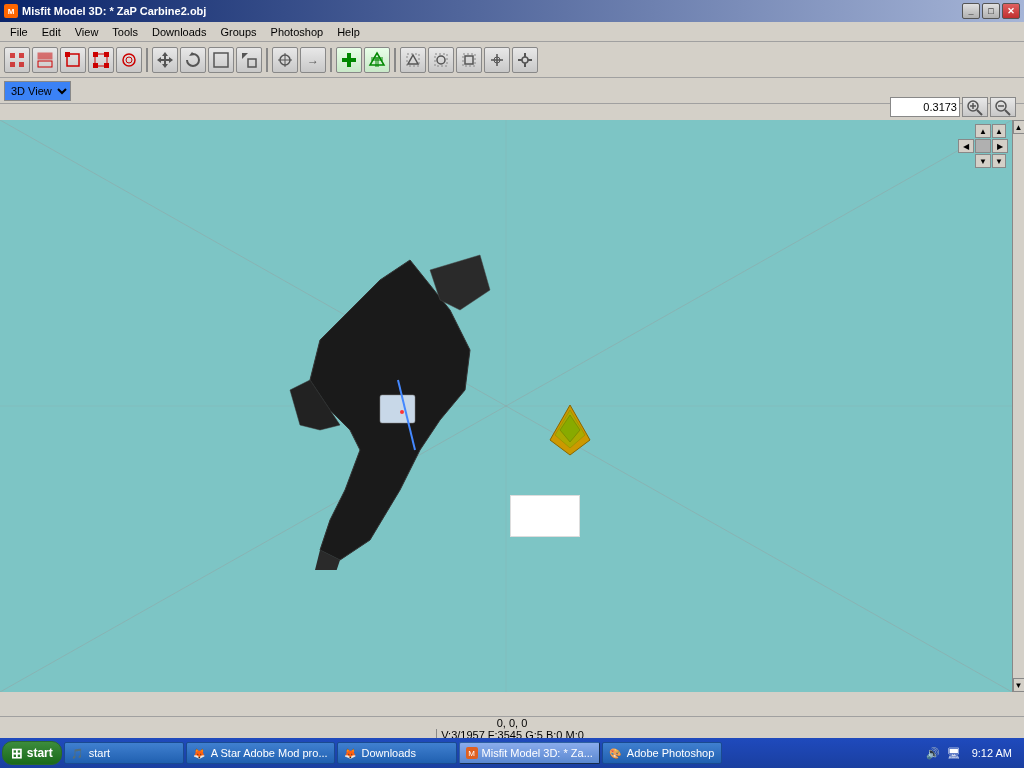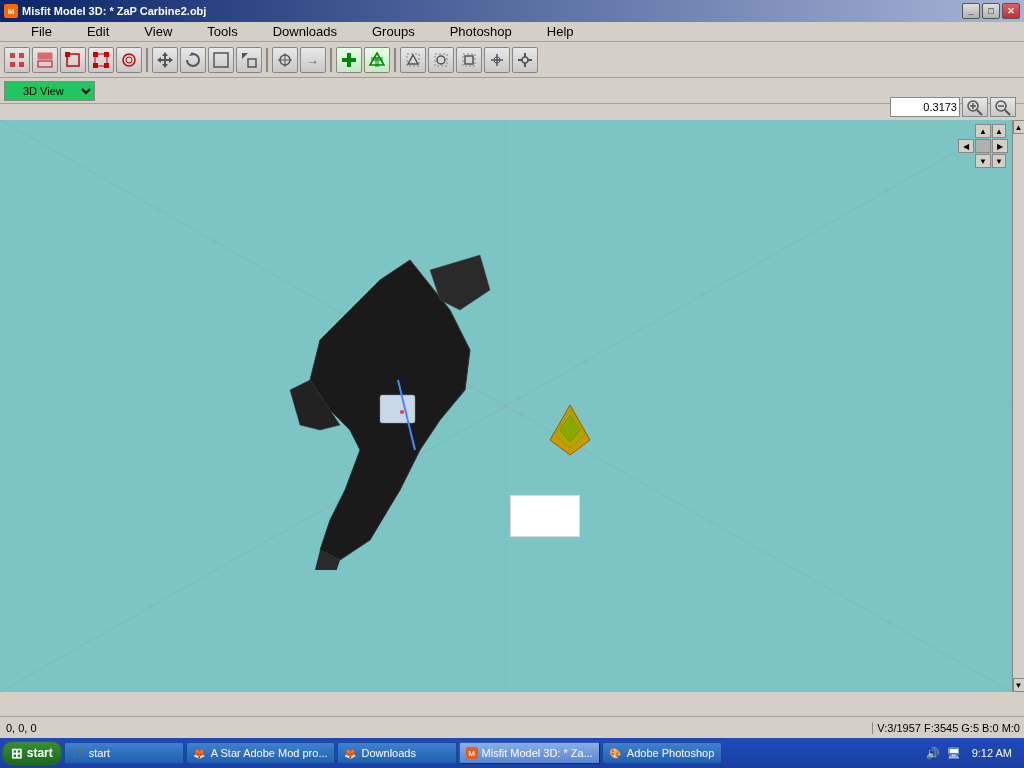--- a/index.html
+++ b/index.html
@@ -39,22 +39,21 @@
       background: #d4d0c8;
       display: flex;
       align-items: center;
       padding: 0 4px;
       gap: 2px;
       border-bottom: 1px solid #a0a0a0;
     }
     .menu-item {
       padding: 2px 6px;
       cursor: pointer;
-      font-size: 13px;
-      margin-left: 21px;
+      font-size: 11px;
     }
 
     
     #toolbar {
       width: 100%;
       height: 36px;
       background: #d4d0c8;
       display: flex;
       align-items: center;
       padding: 2px 4px;
@@ -80,21 +79,21 @@
       background: #d4d0c8;
       display: flex;
       align-items: center;
       padding: 2px 4px;
       border-bottom: 1px solid #a0a0a0;
     }
     #view-selector {
       display: flex; align-items: center; gap: 2px;
     }
     #view-dropdown {
-      height: 20px; font-size: 11px; background: #22c55e; border: 1px solid #888; padding: 0 14px;
+      height: 20px; font-size: 11px; background: #3b82f6; border: 1px solid #888; padding: 0 2px;
     }
     #zoom-input {
       width: 70px; height: 20px; font-size: 11px; border: 1px solid #888; text-align: right; padding: 0 2px;
       position: absolute; right: 64px; top: 97px;
     }
     #zoom-btns {
       position: absolute; right: 8px; top: 97px;
       display: flex; gap: 2px;
     }
     .zoom-btn {
@@ -142,20 +141,21 @@
     #status-bar {
       position: absolute;
       bottom: 30px;
       left: 0;
       width: 100%;
       height: 22px;
       background: #d4d0c8;
       border-top: 1px solid #a0a0a0;
       display: flex;
       align-items: center;
+      flex-direction: column;
     }
     #status-left {
       flex: 1;
       padding: 0 6px;
       font-size: 11px;
     }
     #status-right {
       padding: 0 4px;
       font-size: 11px;
       border-left: 1px solid #888;

